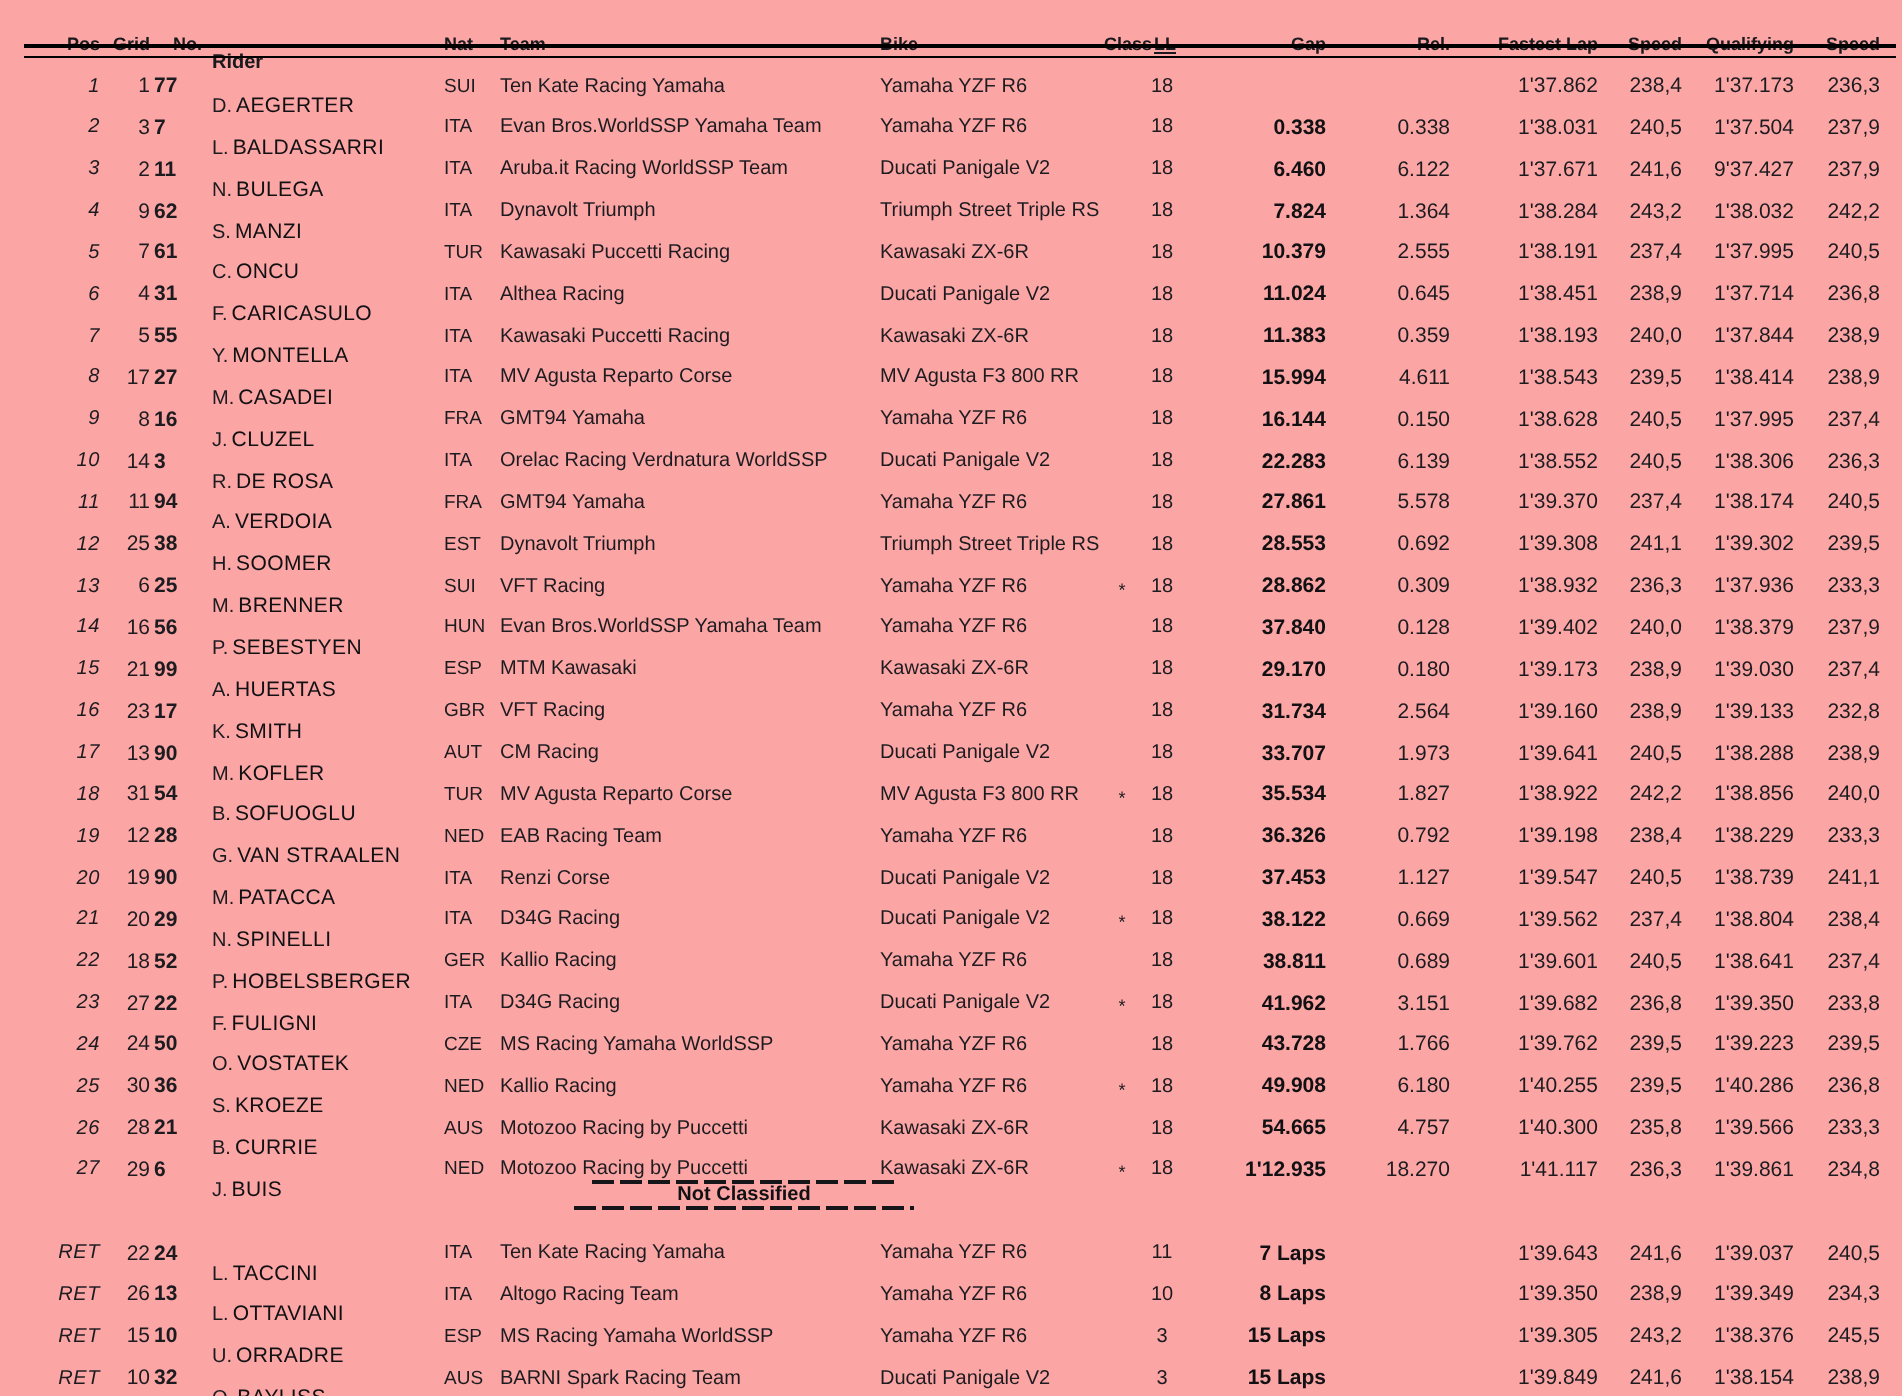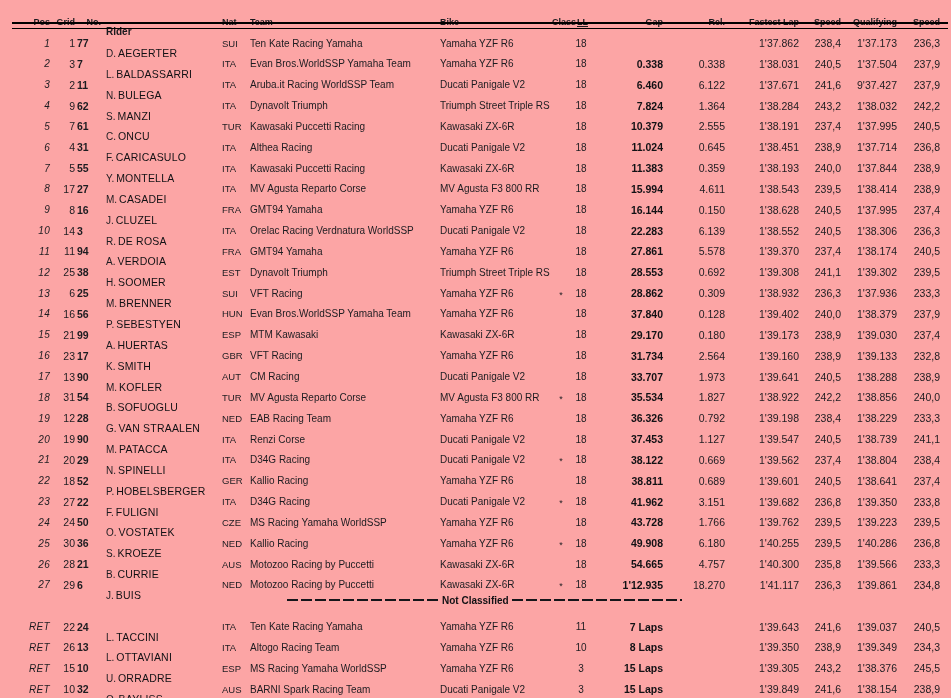--- a/index.html
+++ b/index.html
@@ -41,21 +41,21 @@
   .rider .name{font-weight:400;font-size:10.5px;letter-spacing:.2px;margin-left:2px;color:#111114;}
   .nat{font-weight:400;font-size:9.5px;}
   .team,.bike{font-size:10px;}
   .cls{text-align:center;font-size:9px;padding-top:3px;}
   .ll{text-align:center;font-size:10px;}
   .gap{font-weight:700;color:#111114;}
   
   .seprow{position:relative;height:20.85px;}
   .sepline{
     position:absolute;left:287px;top:0;height:20.85px;
-    display:flex;align-items:center;
+    display:flex;align-items:center;flex-direction:column;
   }
   .dashes{height:2px;background:repeating-linear-gradient(90deg,#15151a 0 11px,transparent 11px 14px);}
   .dash-l{width:152px;}
   .dash-r{width:170px;}
   .sep-label{font-size:10px;font-weight:700;color:#111114;padding:0 3px;white-space:nowrap;}
 </style>
 </head>
 <body>
 
 <div class="page">

